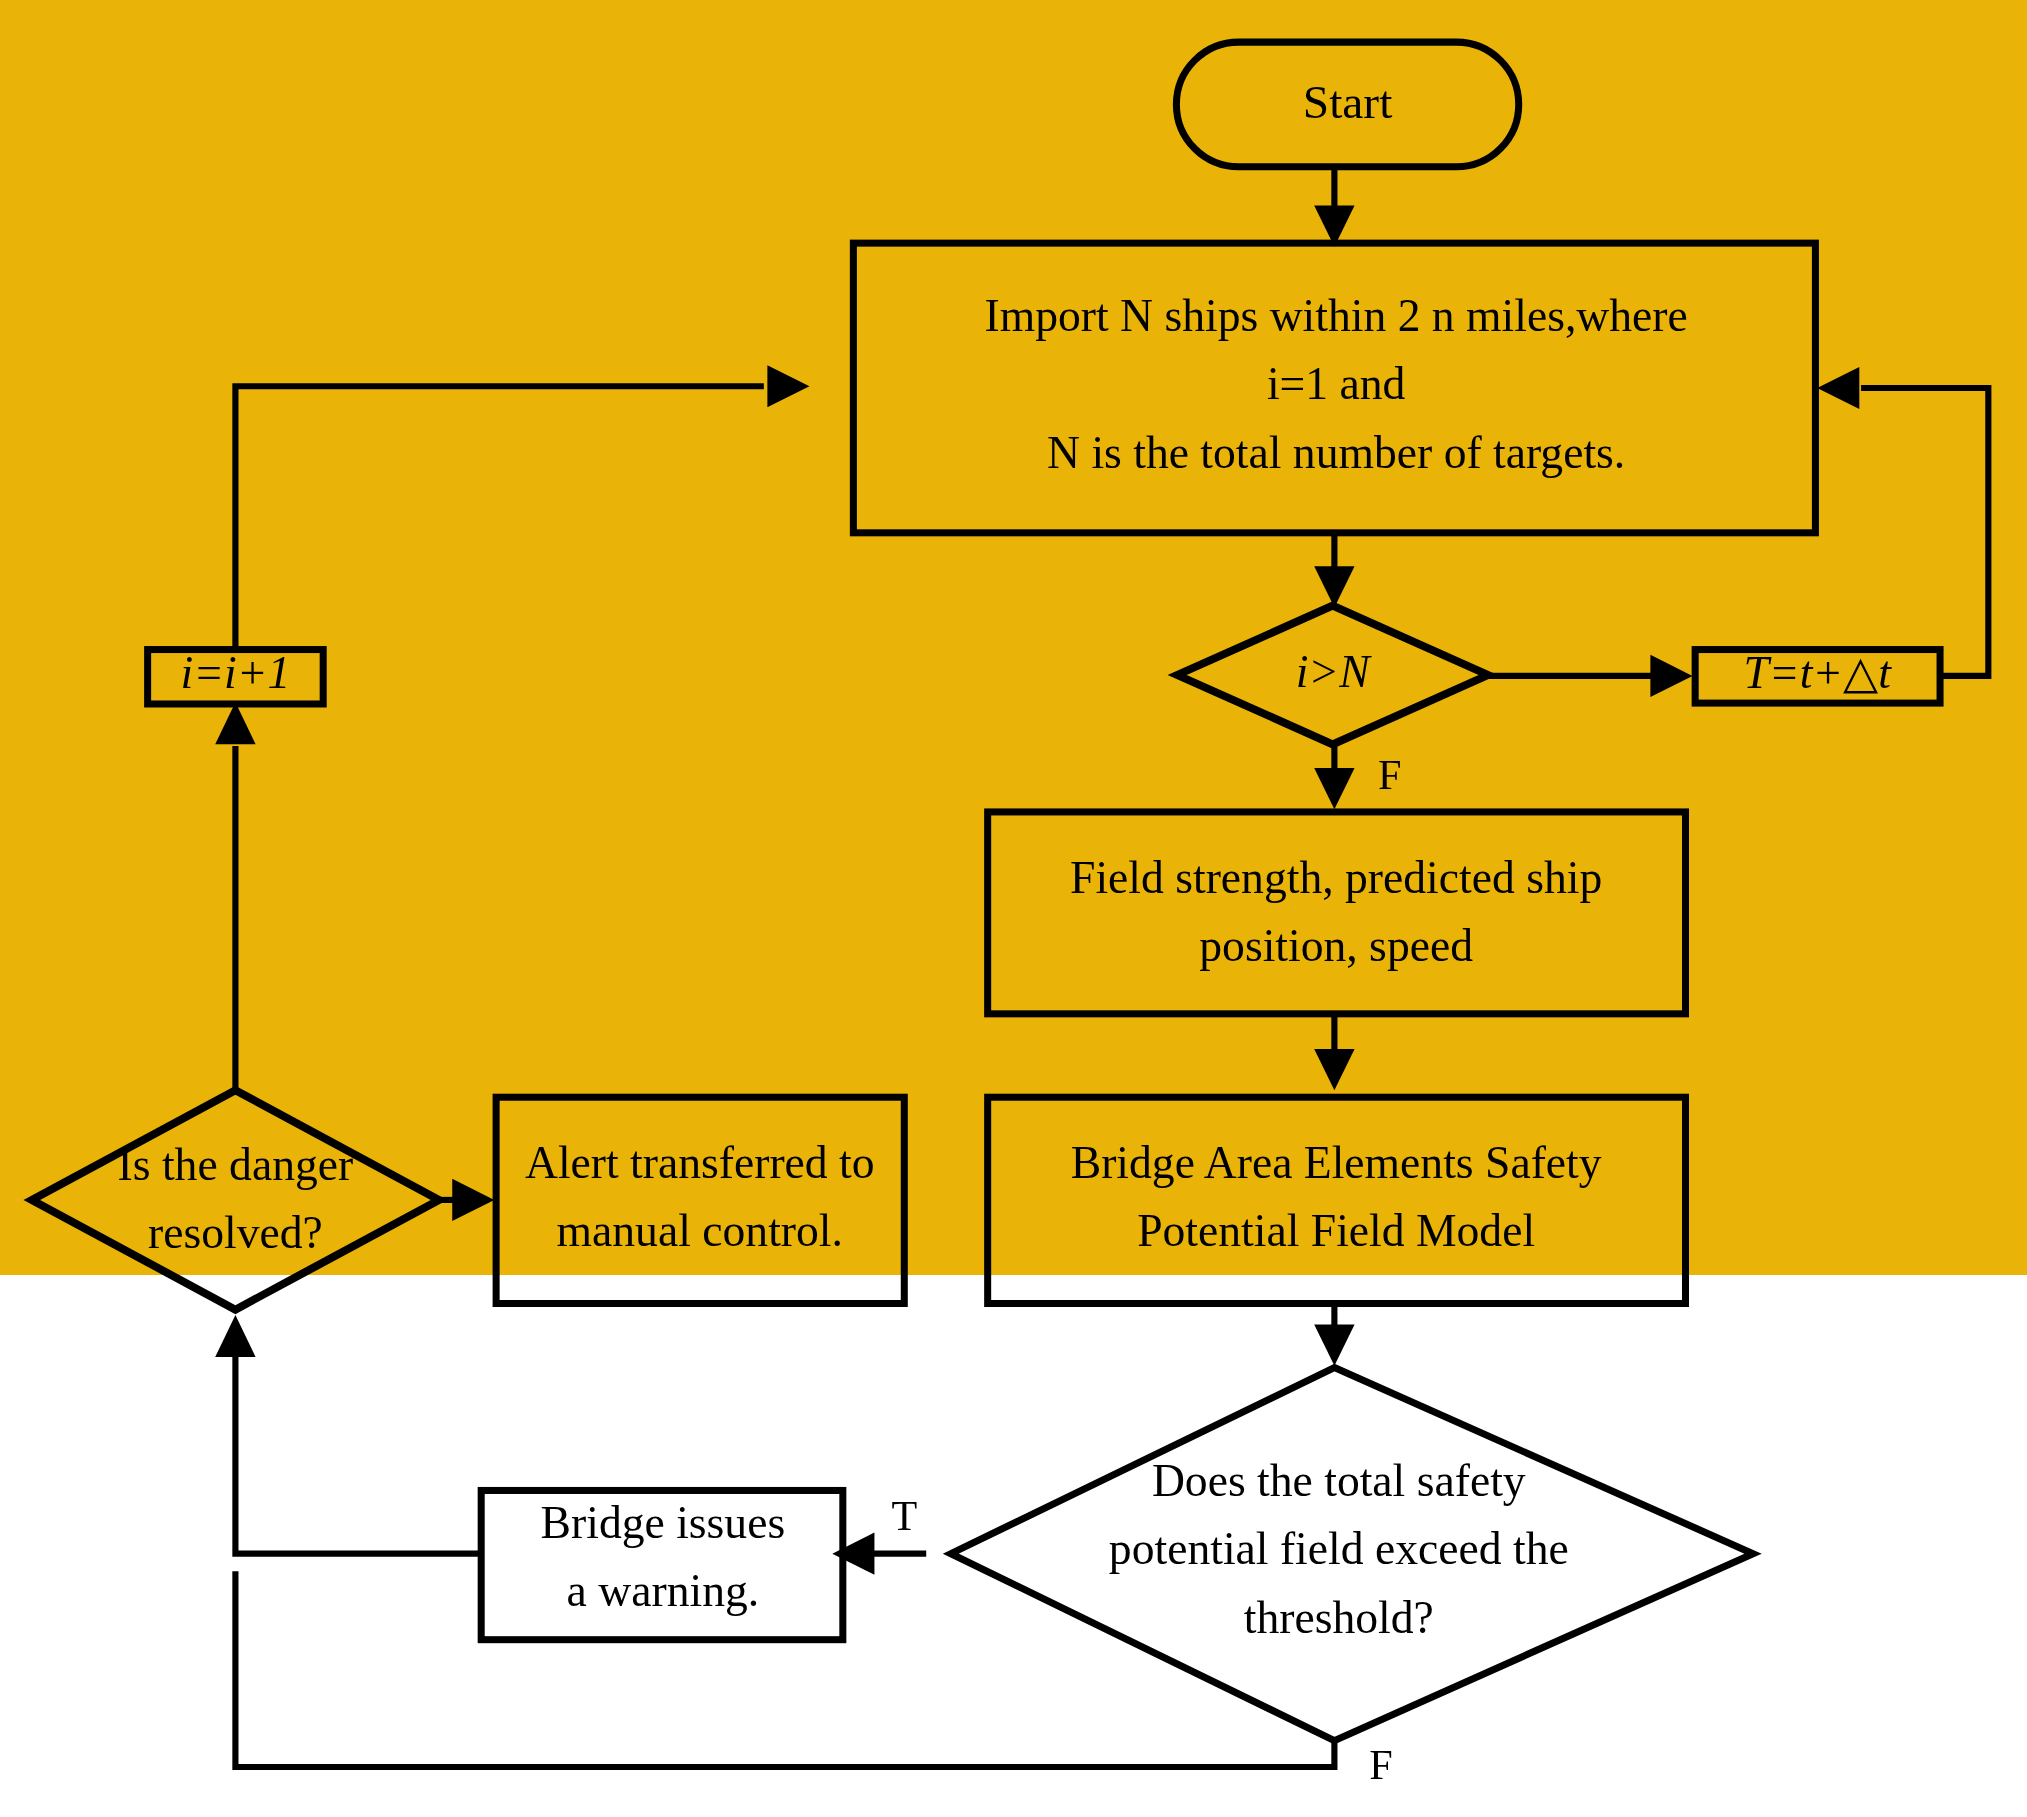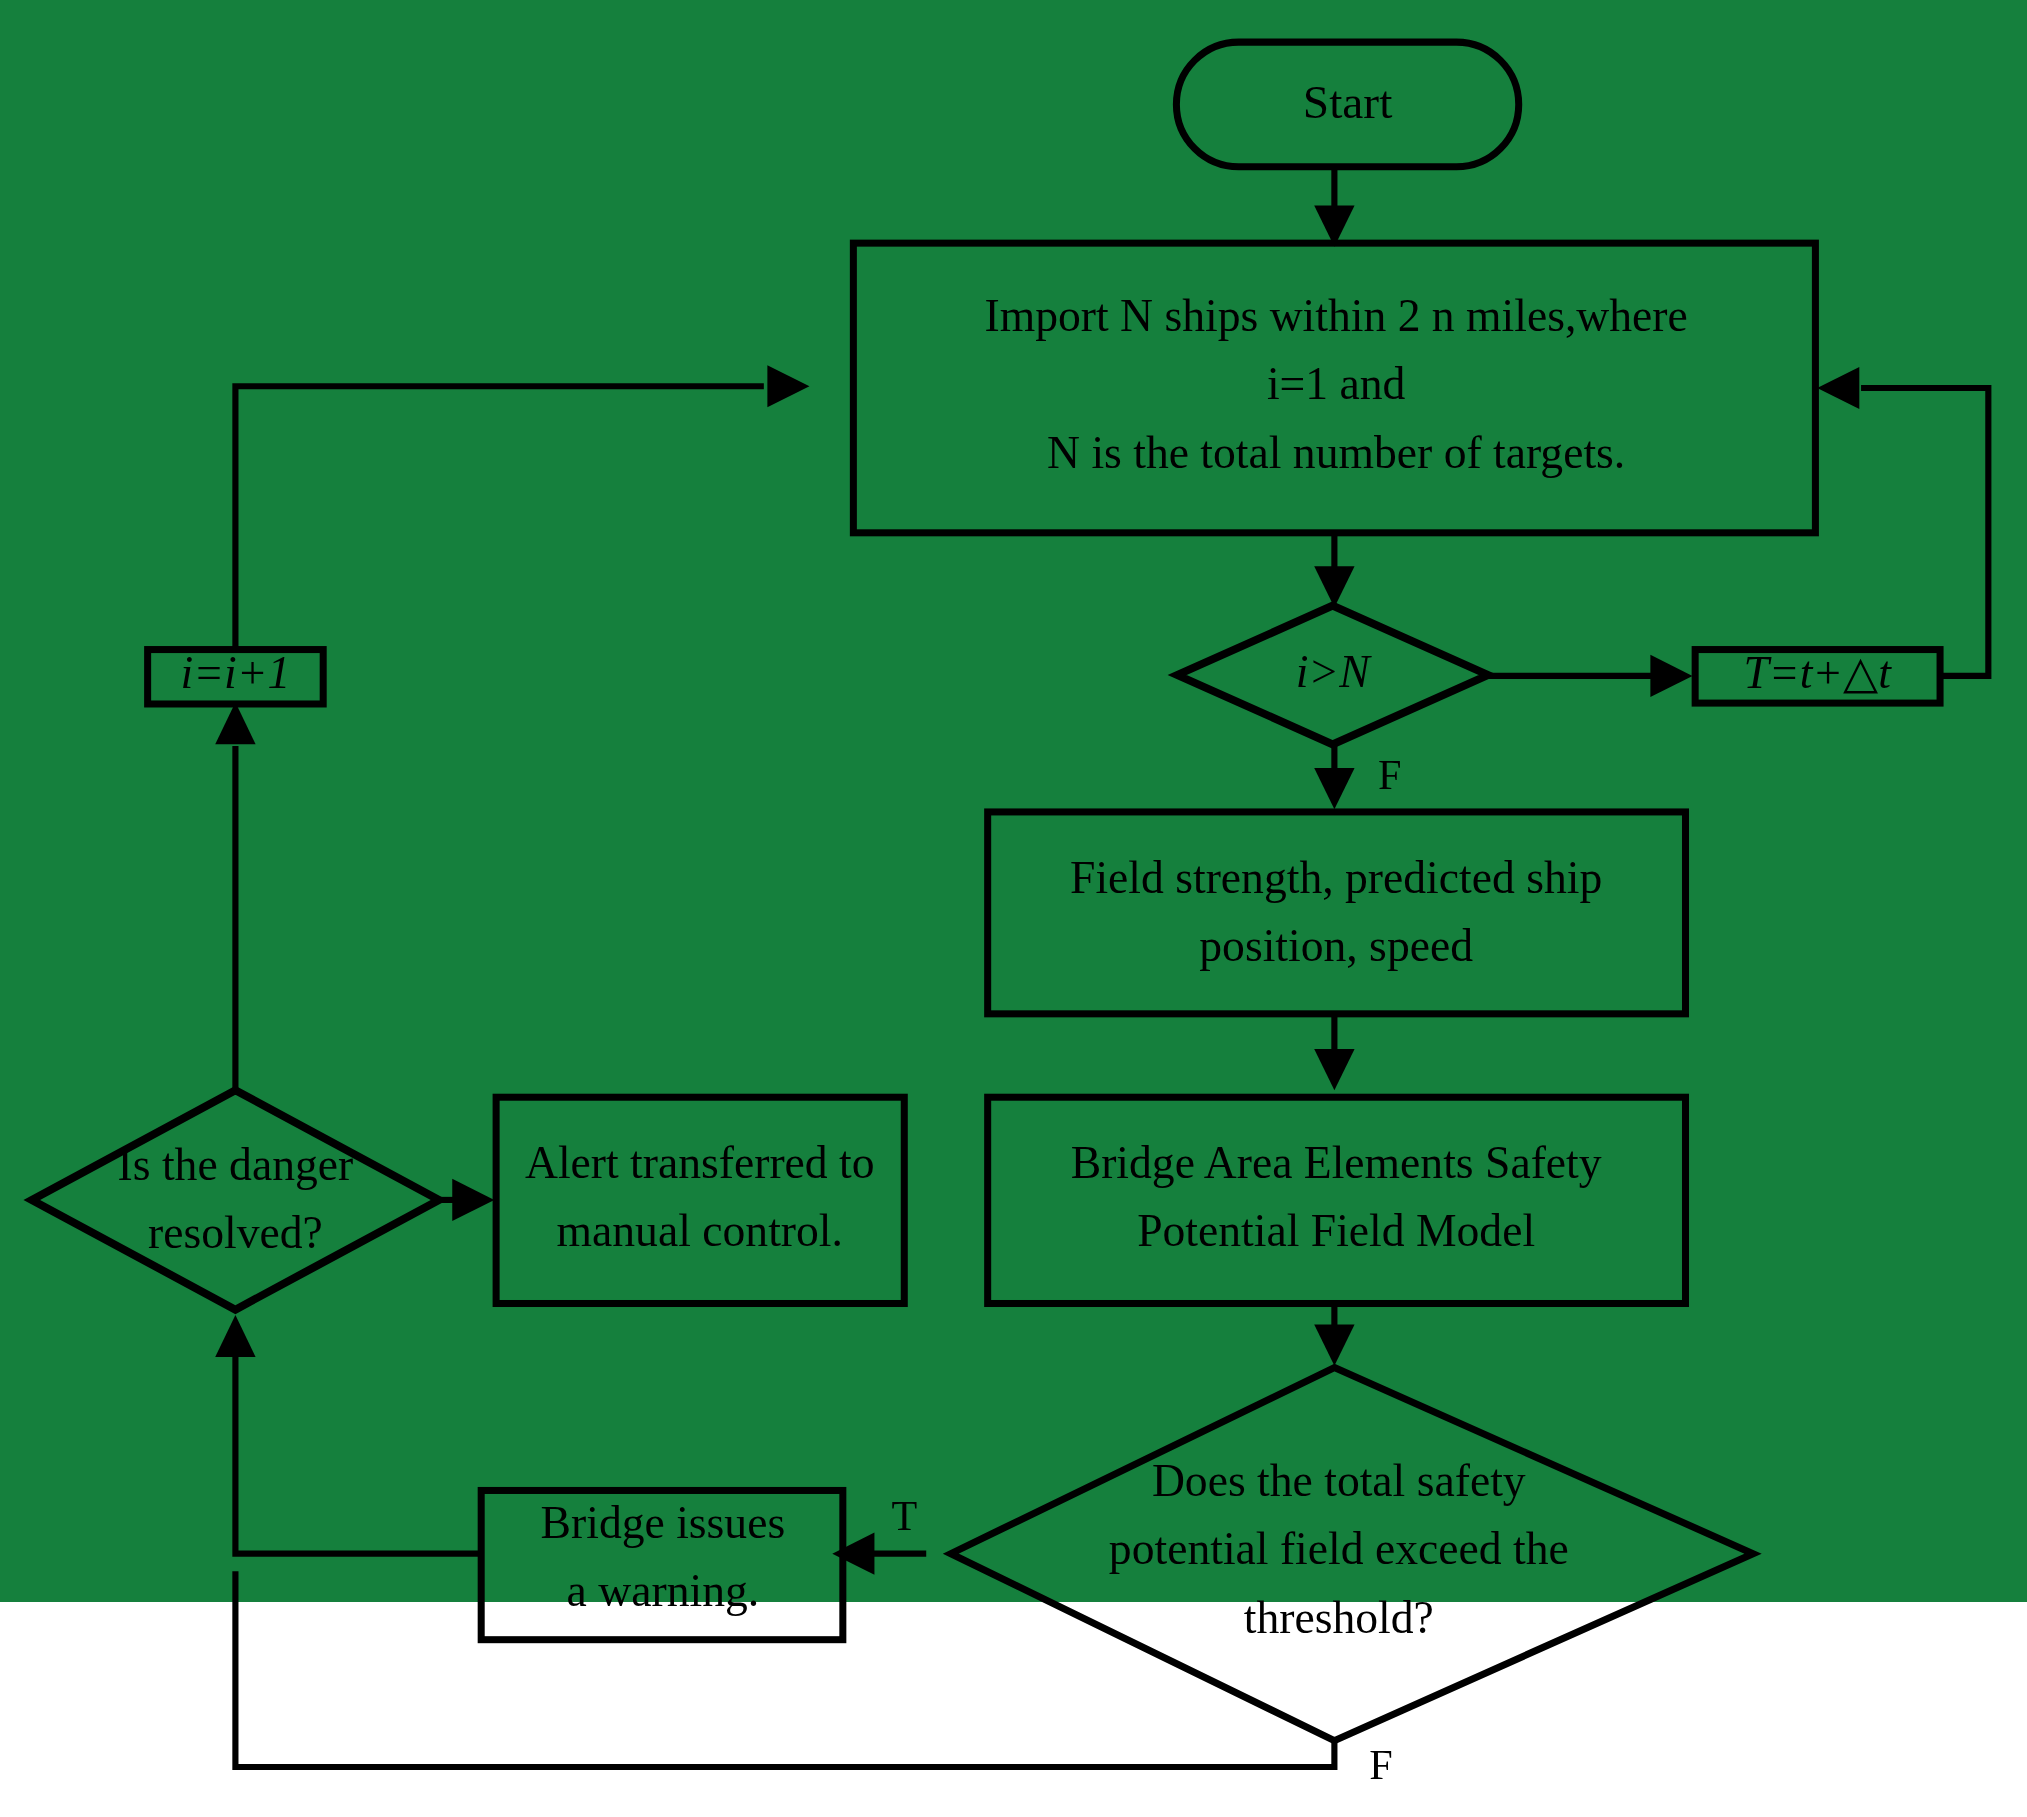--- a/index.html
+++ b/index.html
@@ -10,22 +10,22 @@
   }
   body {
     width: 2028px;
     height: 1817px;
     font-family: "Liberation Serif", "DejaVu Serif", serif;
     overflow: hidden;
   }
   #flowchart-root {
     position: relative;
     width: 2028px;
-    height: 1602px;
-    background: #15803d;
+    height: 1275px;
+    background: #eab308;
   }
   svg.fc {
     display: block;
     width: 2028px;
     height: 1817px;
   }
   .shape-fill { fill: #ffffff; }
   .shape-stroke { stroke: #000000; fill: none; }
   .edge { stroke: #000000; fill: none; stroke-linecap: butt; stroke-linejoin: miter; }
   .arrowhead { fill: #000000; stroke: none; }

